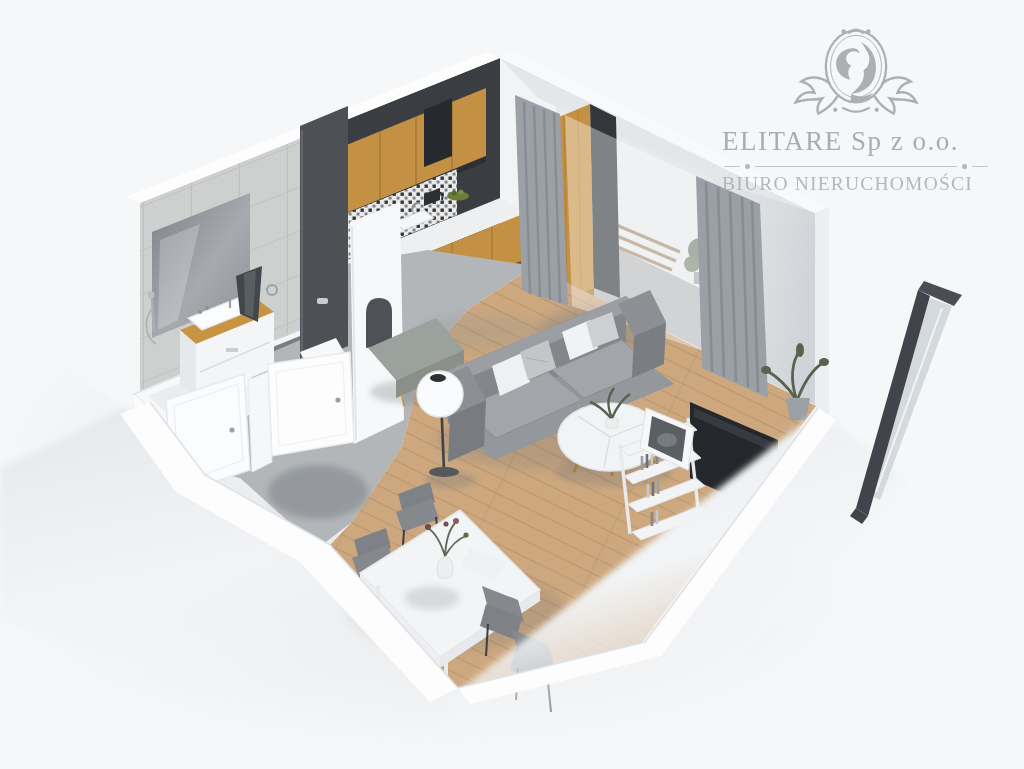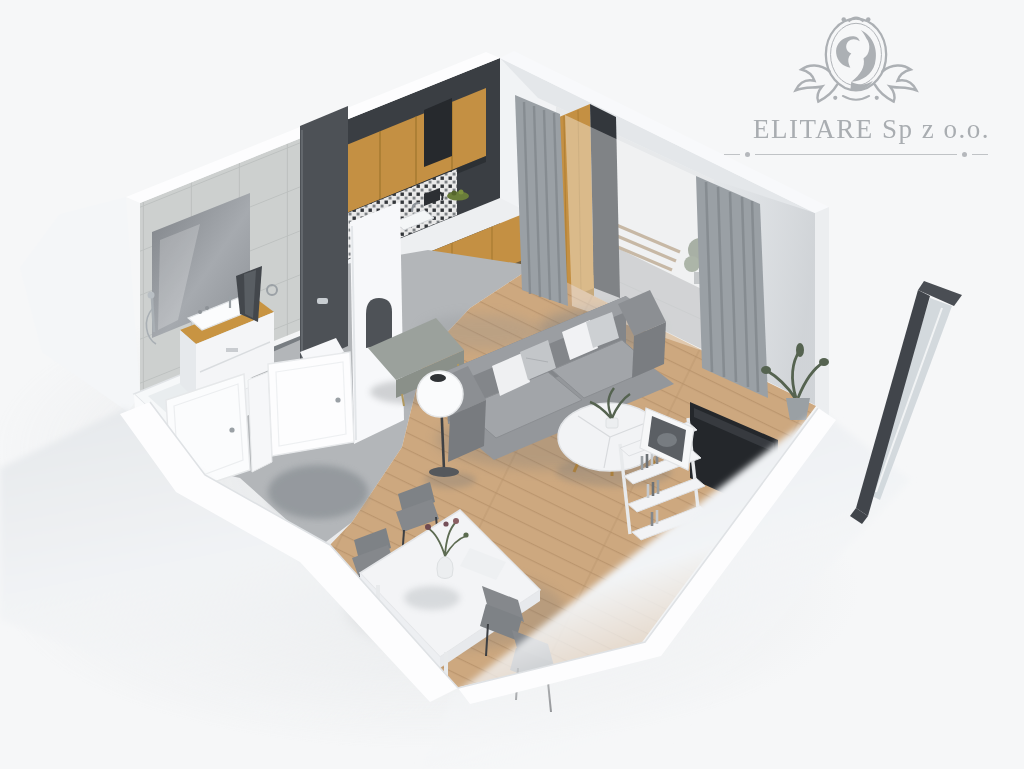--- a/index.html
+++ b/index.html
@@ -1,21 +1,21 @@
 <!DOCTYPE html>
 <html style="--background: #f6f7f8; --wall-white: #fdfdfe; --wall-light: #eef0f2; --wall-gray: #e4e7ea; --tile: #d7d9d8; --tile-line: #c6c9c8; --kitchen-dark-wall: #3a3e43; --cabinet-wood: #c49043; --cabinet-wood-dark: #a5772e; --wood-floor: #c9a175; --wood-floor-line: #b28a5d; --concrete-floor: #b3b6b9; --bathroom-floor: #787d82; --sofa-gray: #8f9296; --sofa-light: #a5a8ac; --curtain-gray: #9aa0a5; --charcoal: #4a4e53; --white-furniture: #f3f4f6; --chair-gray: #85888c; --plant-green: #556350; --balcony-floor: #a7aaac; --glass: #ccd3d8; --logo-gray: #a9adb1;"><head>
 <meta charset="utf-8">
 <style>
   html,body{margin:0;padding:0;background:#f6f7f8;}
   .stage{position:relative;width:1024px;height:769px;overflow:hidden;
          background:var(--background,#f6f7f8);
          font-family:"Liberation Sans",sans-serif;}
   .stage svg.scene{position:absolute;left:0;top:0;}
   
-  .logo{position:absolute;left:722px;top:12px;width:268px;text-align:right;
+  .logo{position:absolute;left:722px;top:24px;width:268px;text-align:left;
         color:var(--logo-gray,#a9adb1);user-select:none;}
   .crest{width:132px;height:100px;display:block;margin:0 auto;opacity:.95;}
   .company{font-family:"Liberation Serif",serif;font-size:27px;letter-spacing:1.5px;
            margin-top:2px;white-space:nowrap;}
   .divider{display:flex;align-items:center;gap:5px;margin:7px 2px 4px 2px;}
   .seg{height:1.5px;background:currentColor;opacity:.7;}
   .seg.short{width:16px;}
   .seg.long{flex:1;}
   .dot{width:5px;height:5px;border-radius:50%;background:currentColor;opacity:.85;}
   .tagline{font-family:"Liberation Serif",serif;font-size:19.5px;letter-spacing:1.2px;
@@ -461,15 +461,16 @@
     <circle cx="92" cy="90" r="2.2" fill="var(--logo-gray,#a9adb1)" stroke="none"></circle>
   </svg>
   <div class="company">ELITARE Sp z o.o.</div>
   <div class="divider">
     <span class="seg short"></span>
     <span class="dot"></span>
     <span class="seg long"></span>
     <span class="dot"></span>
     <span class="seg short"></span>
   </div>
+  <div class="tagline">BIURO NIERUCHOMOŚCI</div>
 </div>
 
 </div>
 
 </body></html>

